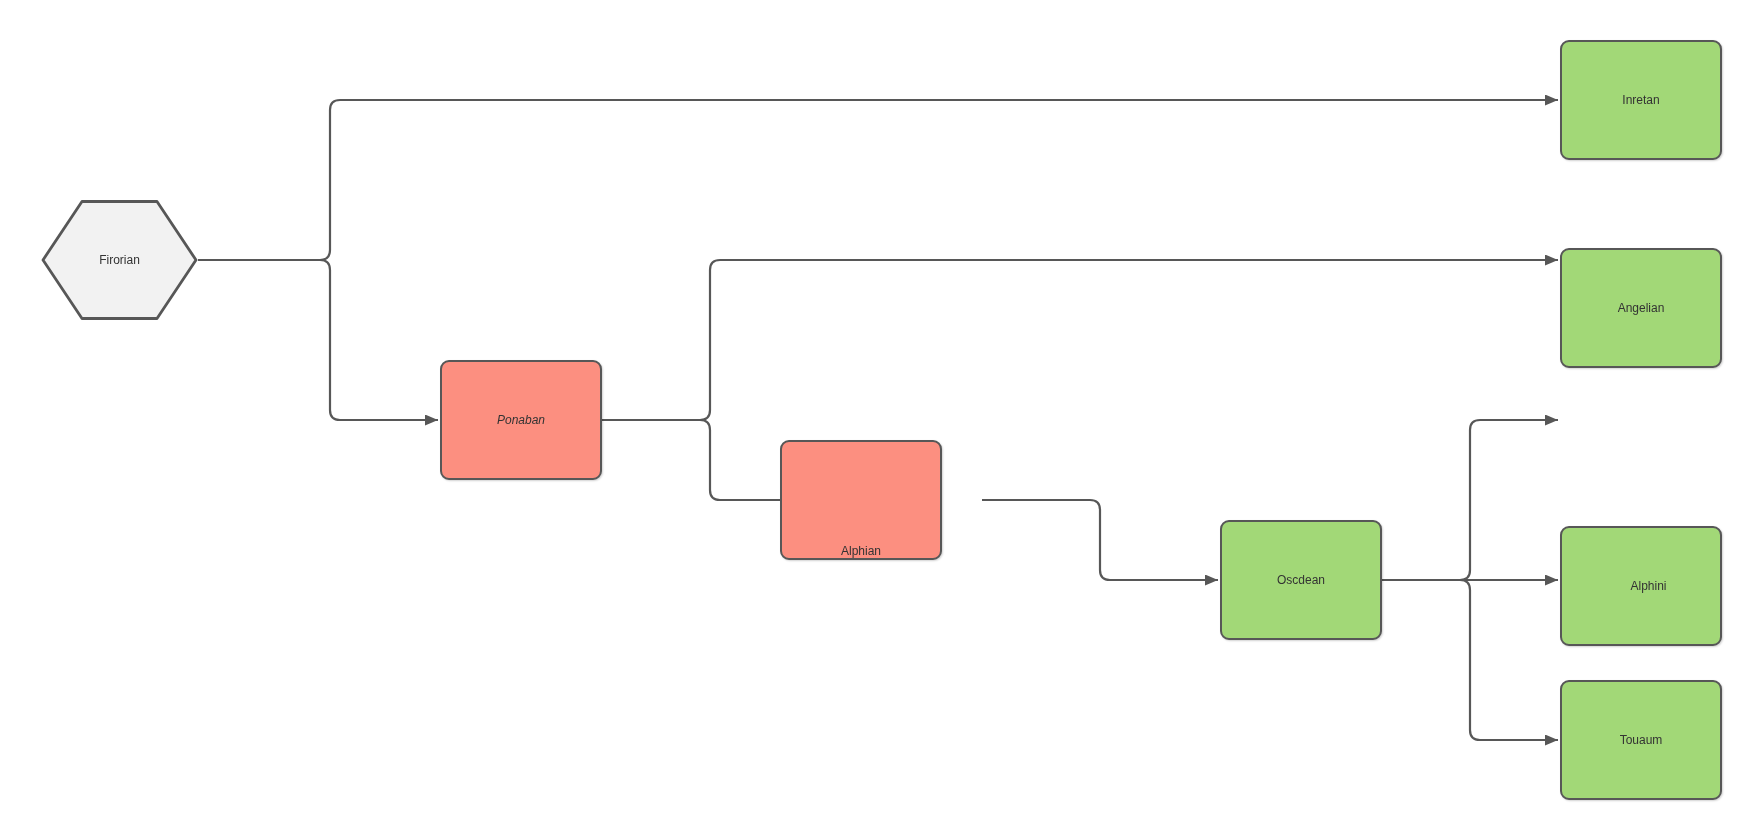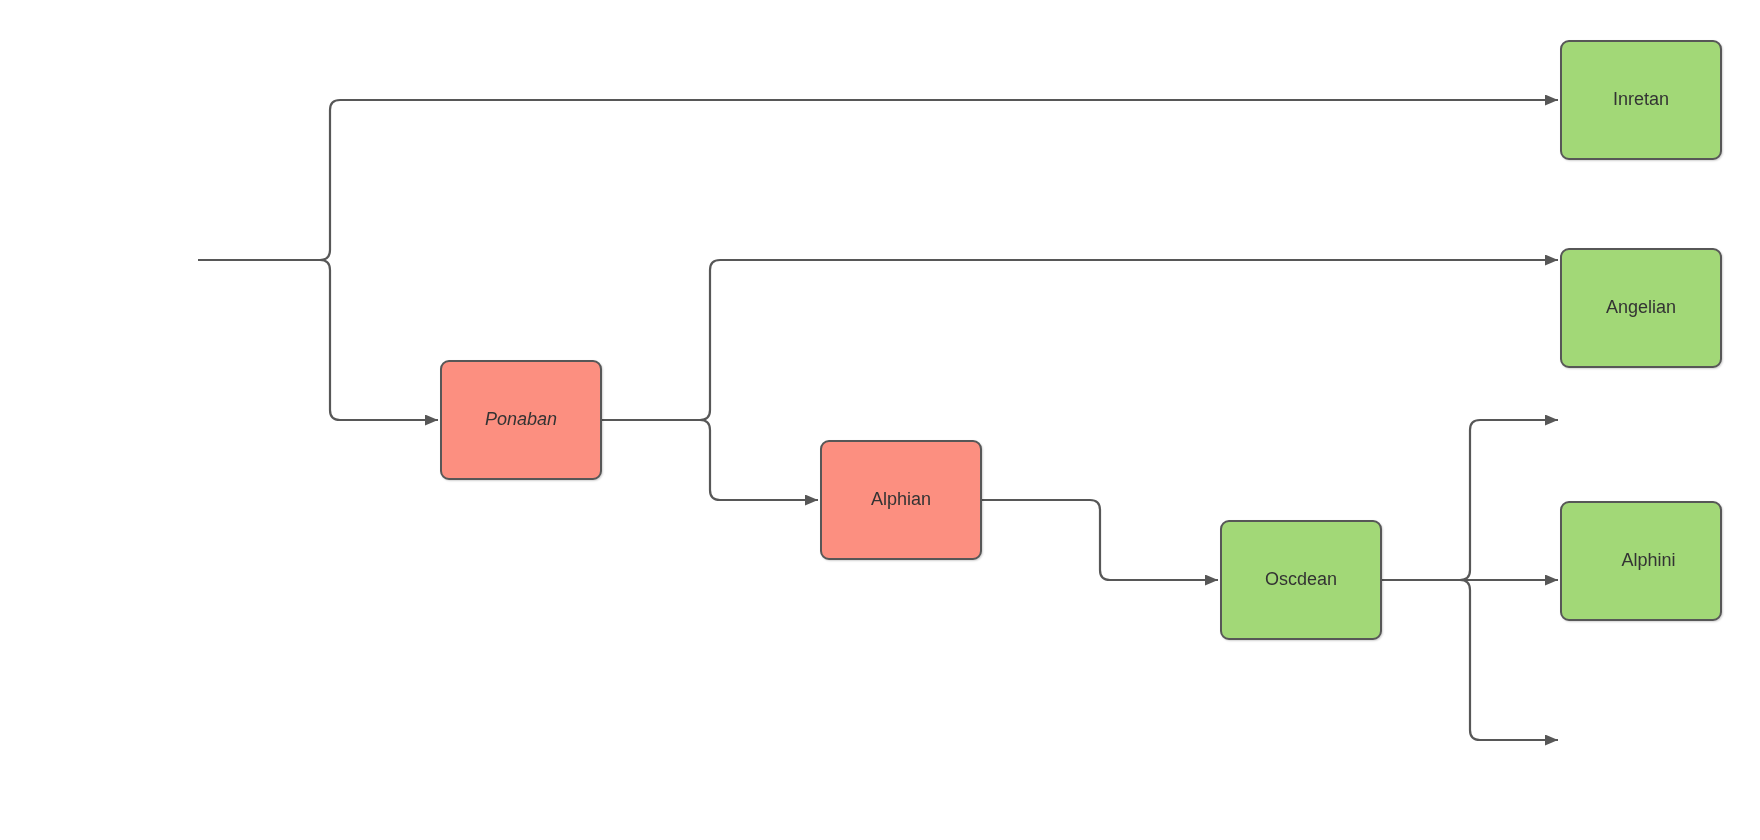--- a/index.html
+++ b/index.html
@@ -27,21 +27,21 @@
     stroke: var(--line, #575757);
     stroke-width: 2.2px;
   }
   .node {
     position: absolute;
     display: flex;
     align-items: center;
     justify-content: center;
     box-sizing: border-box;
     color: var(--text, #333333);
-    font-size: 18px;
+    font-size: 12px;
     line-height: 1.2;
   }
   .node.box {
     width: 162px;
     height: 120px;
     border: 2.5px solid var(--line, #575757);
     border-radius: 9px;
     box-shadow: 1px 1px 2px rgba(0,0,0,0.18);
   }
   .node.box.red   { background: var(--node-red, #fc8f80); }
@@ -78,40 +78,49 @@
     <path class="edge" d="M 198 260 L 320 260 Q 330 260 330 250 L 330 110 Q 330 100 340 100 L 1558 100" marker-end="url(#arrow)"></path>
     <path class="edge" d="M 198 260 L 320 260 Q 330 260 330 270 L 330 410 Q 330 420 340 420 L 438 420" marker-end="url(#arrow)"></path>
     <path class="edge" d="M 602 420 L 700 420 Q 710 420 710 410 L 710 270 Q 710 260 720 260 L 1558 260" marker-end="url(#arrow)"></path>
     <path class="edge" d="M 602 420 L 700 420 Q 710 420 710 430 L 710 490 Q 710 500 720 500 L 818 500" marker-end="url(#arrow)"></path>
     <path class="edge" d="M 982 500 L 1090 500 Q 1100 500 1100 510 L 1100 570 Q 1100 580 1110 580 L 1218 580" marker-end="url(#arrow)"></path>
     <path class="edge" d="M 1382 580 L 1460 580 Q 1470 580 1470 570 L 1470 430 Q 1470 420 1480 420 L 1558 420" marker-end="url(#arrow)"></path>
     <path class="edge" d="M 1382 580 L 1558 580" marker-end="url(#arrow)"></path>
     <path class="edge" d="M 1382 580 L 1460 580 Q 1470 580 1470 590 L 1470 730 Q 1470 740 1480 740 L 1558 740" marker-end="url(#arrow)"></path>
   </svg>
 
+  <div class="node hexagon" style="left: 41px; top: 199px;">
+    <svg width="157" height="122" viewBox="0 0 157 122">
+      <polygon points="2,61 41,2.5 116,2.5 155,61 116,119.5 41,119.5" style="fill: var(--node-gray, #f2f2f2); stroke: var(--line, #575757);" stroke-width="2.8" stroke-linejoin="round"></polygon>
+    </svg>
+    <span class="label">Firorian</span>
+  </div>
 
   <div class="node box red" style="left: 440px; top: 360px; font-style: italic;">
     <span class="label">Ponaban</span>
   </div>
 
-  <div class="node box red" style="left: 820px; top: 440px;">
+  <div class="node box red" style="left: 780px; top: 440px; align-items: flex-end;">
     <span class="label">Alphian</span>
   </div>
 
   <div class="node box green" style="left: 1220px; top: 520px;">
     <span class="label">Oscdean</span>
   </div>
 
   <div class="node box green" style="left: 1560px; top: 40px;">
     <span class="label">Inretan</span>
   </div>
 
   <div class="node box green" style="left: 1560px; top: 200px; margin-top: 48px;">
     <span class="label">Angelian</span>
   </div>
 
 
-  <div class="node box green" style="left: 1560px; top: 501px; padding-left: 15px;">
+  <div class="node box green" style="left: 1560px; top: 526px; padding-left: 15px;">
     <span class="label">Alphini</span>
   </div>
 
+  <div class="node box green" style="left: 1560px; top: 680px;">
+    <span class="label">Touaum</span>
+  </div>
 
 </div>
 
 </body></html>

